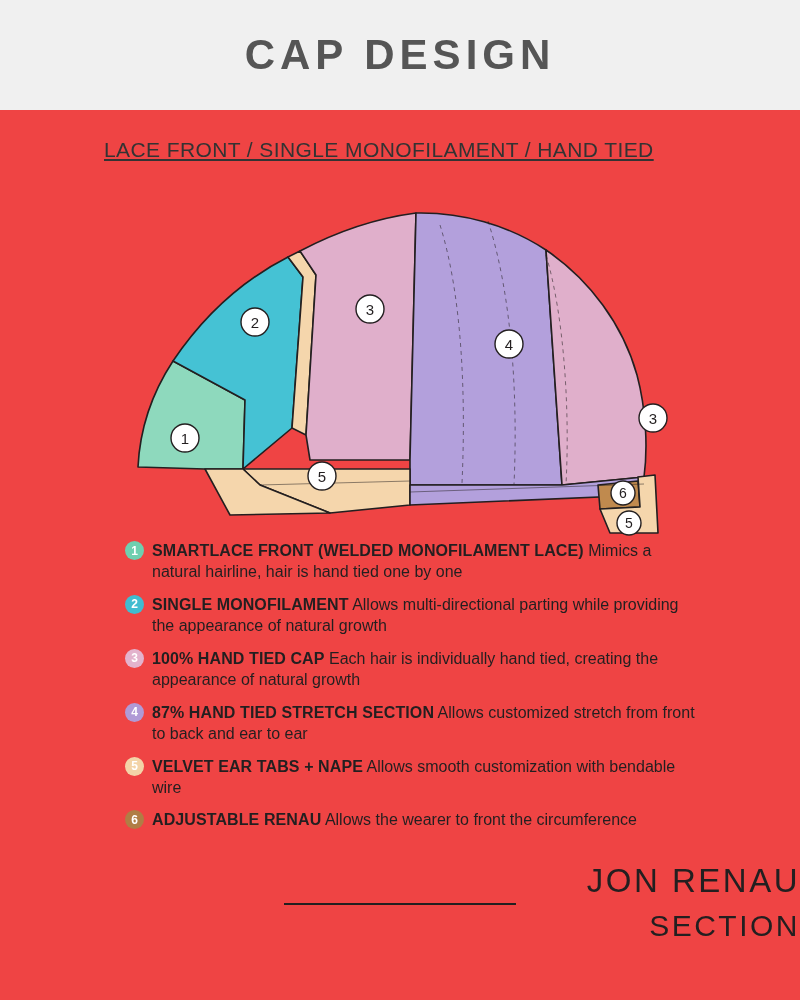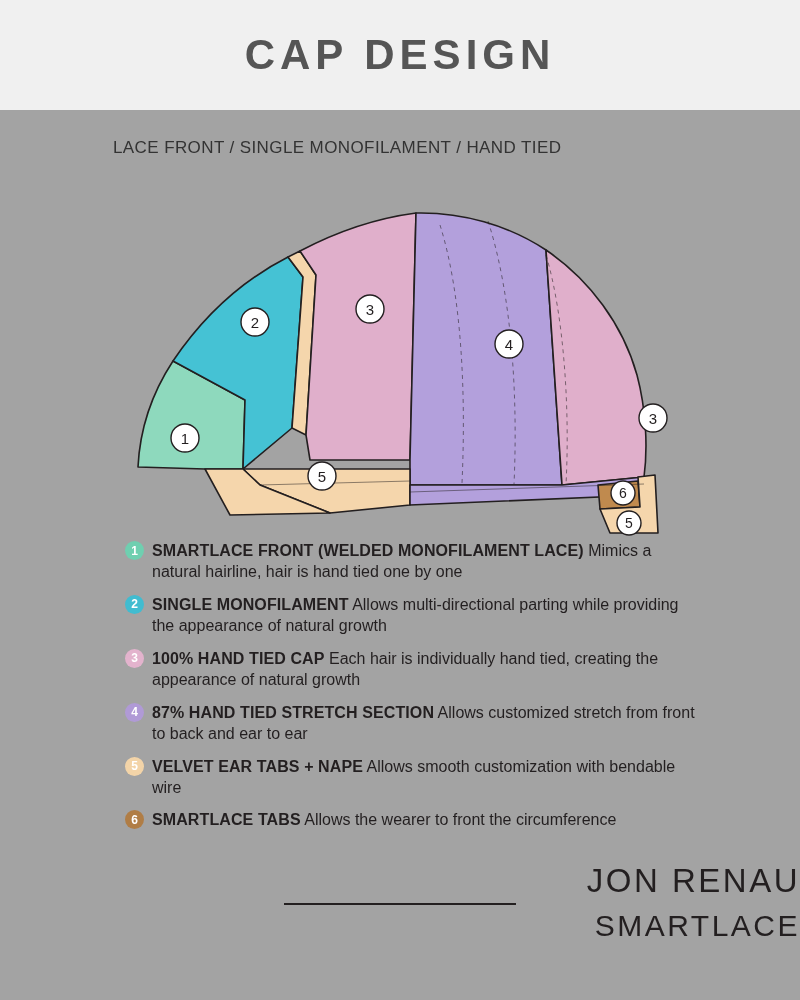--- a/index.html
+++ b/index.html
@@ -10,21 +10,21 @@
     width: 800px;
     height: 1000px;
     background: #ffffff;
     font-family: "Liberation Sans", sans-serif;
     overflow: hidden;
   }
   .page {
     position: relative;
     width: 800px;
     height: 1000px;
-    background: #a3a3a3;
+    background: #ef4444;
   }
   
   .header-band {
     position: absolute;
     left: 0; top: 0;
     width: 800px;
     height: 110px;
     background: #f0f0f0;
     display: flex;
     align-items: center;
@@ -32,25 +32,26 @@
   }
   .header-title {
     font-size: 42px;
     letter-spacing: 5px;
     font-weight: bold;
     color: #555555;
   }
   
   .subtitle {
     position: absolute;
-    left: 113px;
+    left: 104px;
     top: 138px;
-    font-size: 17px;
+    font-size: 21px;
     letter-spacing: 0.4px;
     color: #333333;
+    text-decoration: underline;
   }
   
   .diagram {
     position: absolute;
     left: 110px;
     top: 185px;
     width: 580px;
     height: 360px;
   }
   .diagram svg { display: block; }
@@ -238,26 +239,26 @@
       <div class="badge" style="background:#f3d4a8">5</div>
       <div class="legend-text">
         <b>VELVET EAR TABS + NAPE</b>
         <span>Allows smooth customization with bendable wire</span>
       </div>
     </div>
 
     <div class="legend-row">
       <div class="badge" style="background:#b07d45">6</div>
       <div class="legend-text">
-        <b>SMARTLACE TABS</b>
+        <b>ADJUSTABLE RENAU</b>
         <span>Allows the wearer to front the circumference</span>
       </div>
     </div>
 
   </div>
 
   <div class="footer">
     <div class="brand-1">JON RENAU</div>
     <div class="brand-rule"></div>
-    <div class="brand-2">SMARTLACE</div>
+    <div class="brand-2">SECTION</div>
   </div>
 
 </div>
 
 </body></html>

